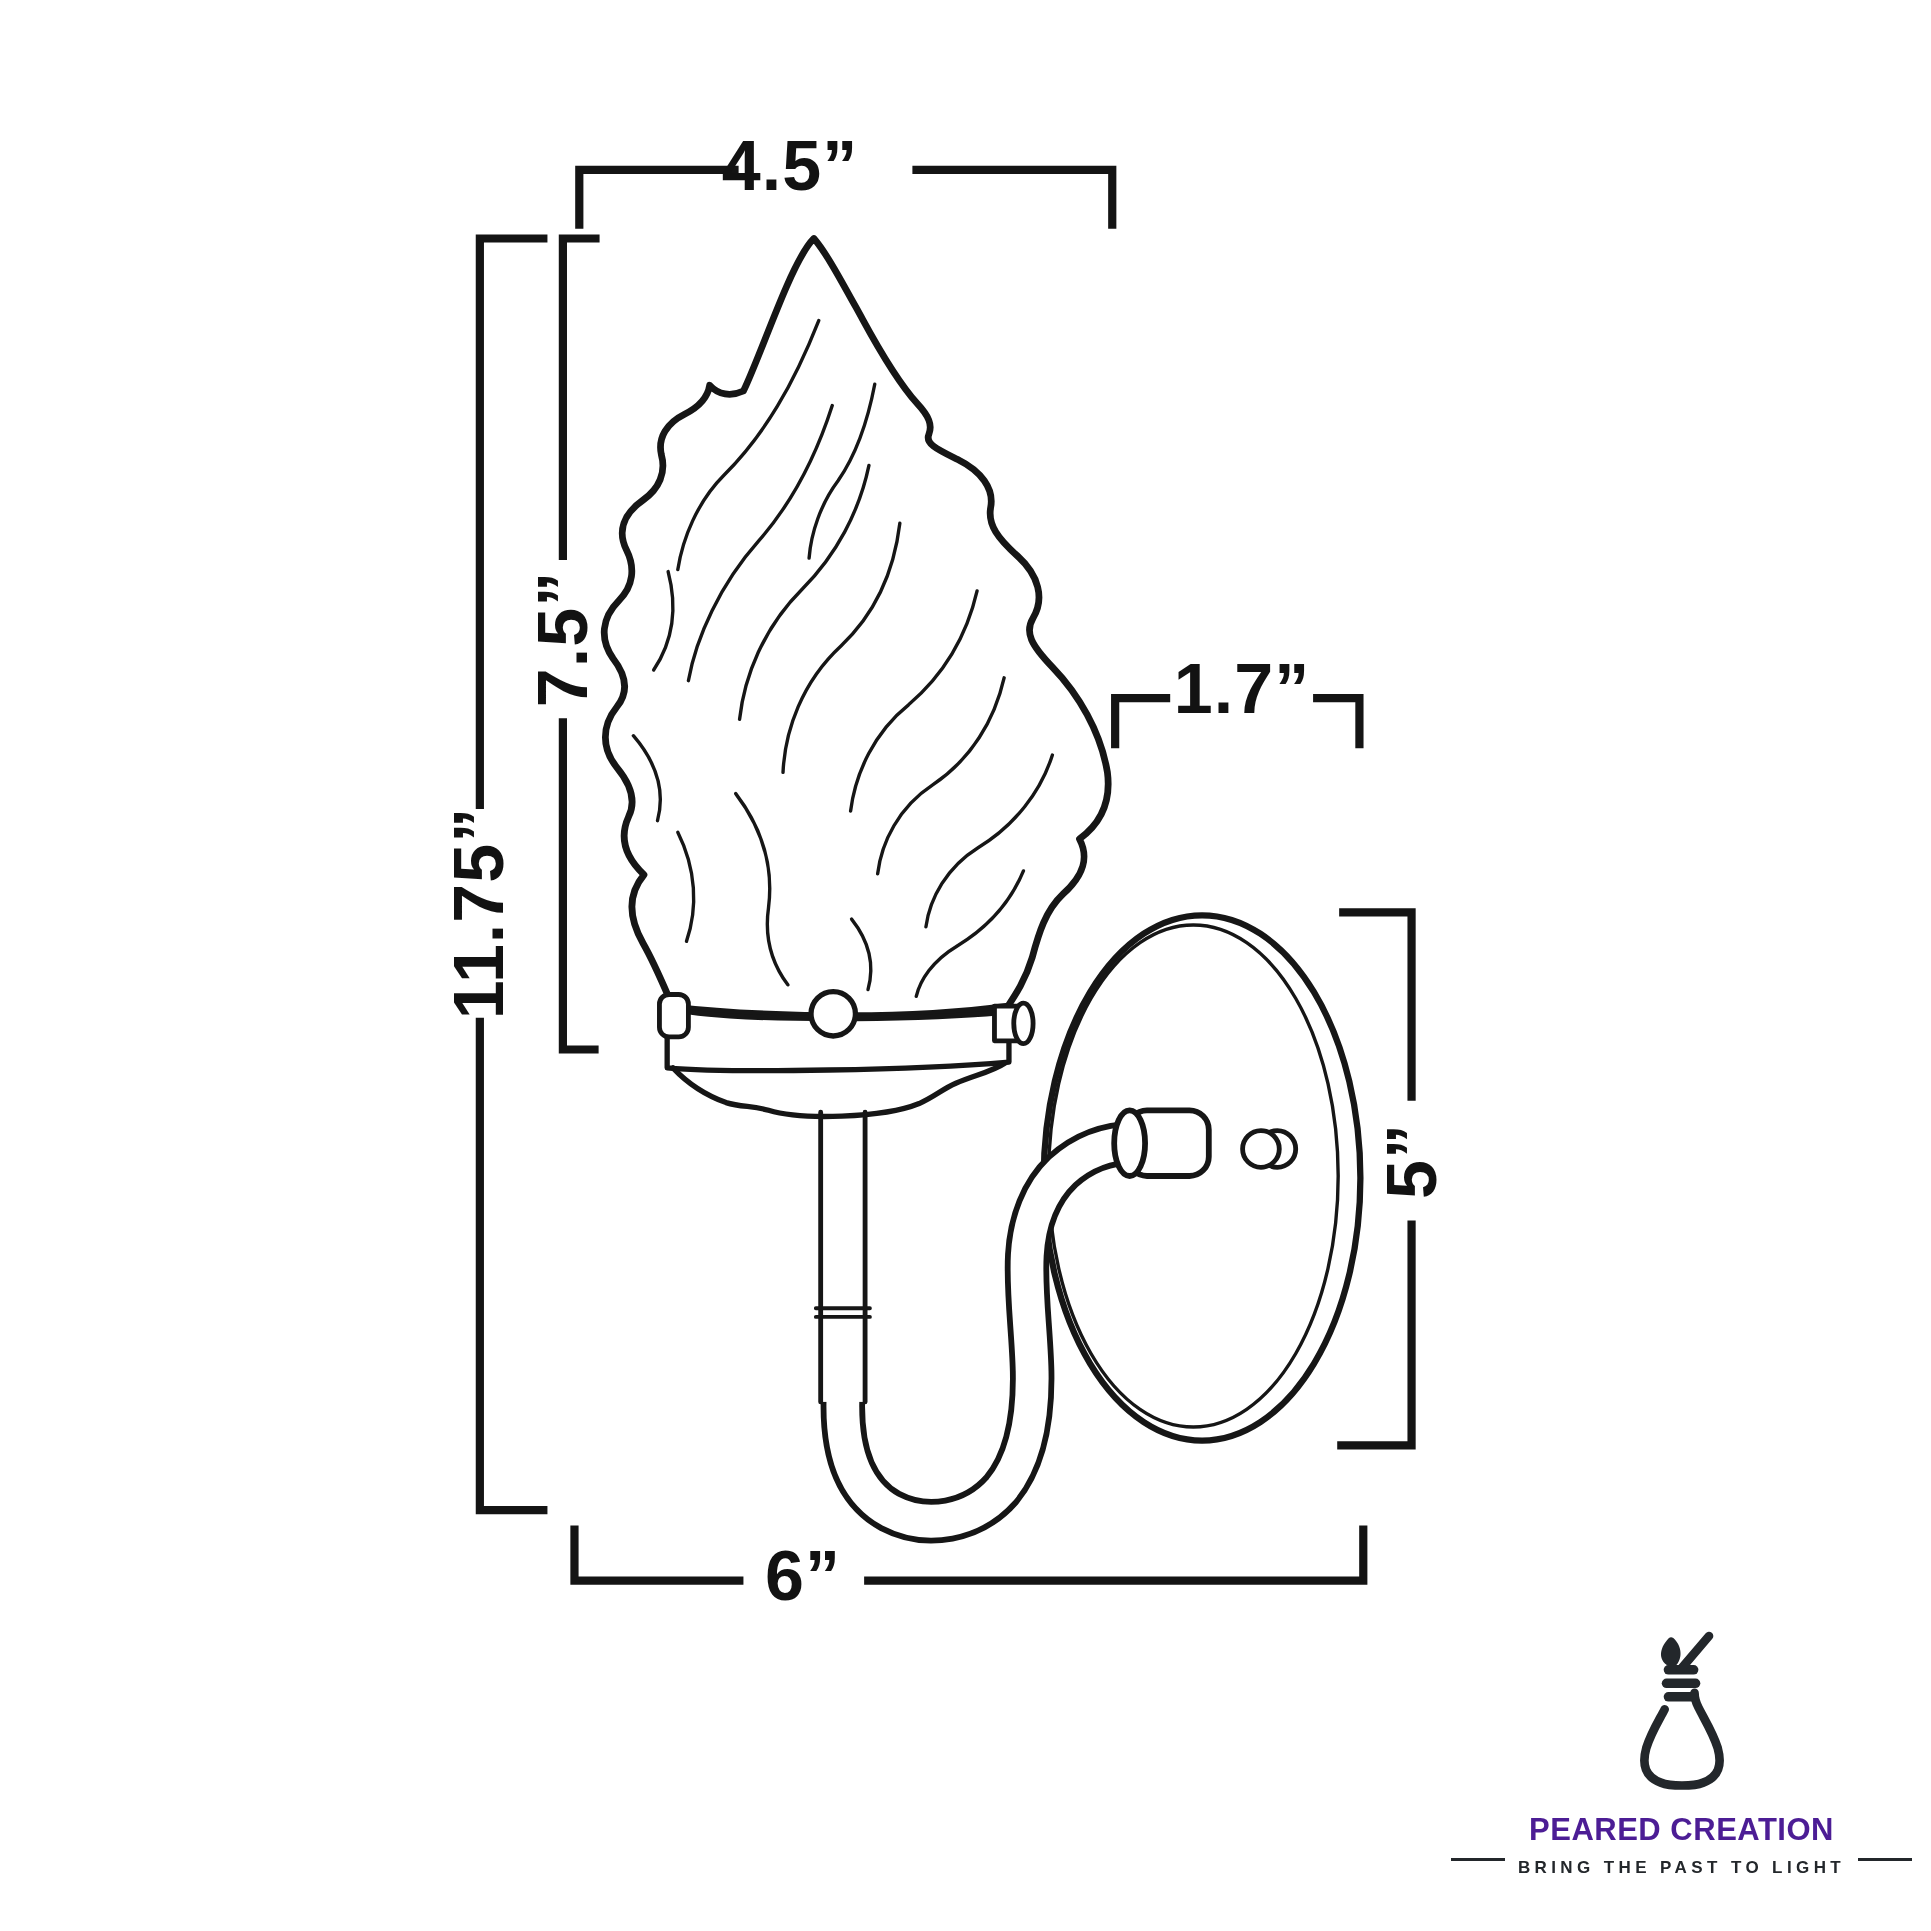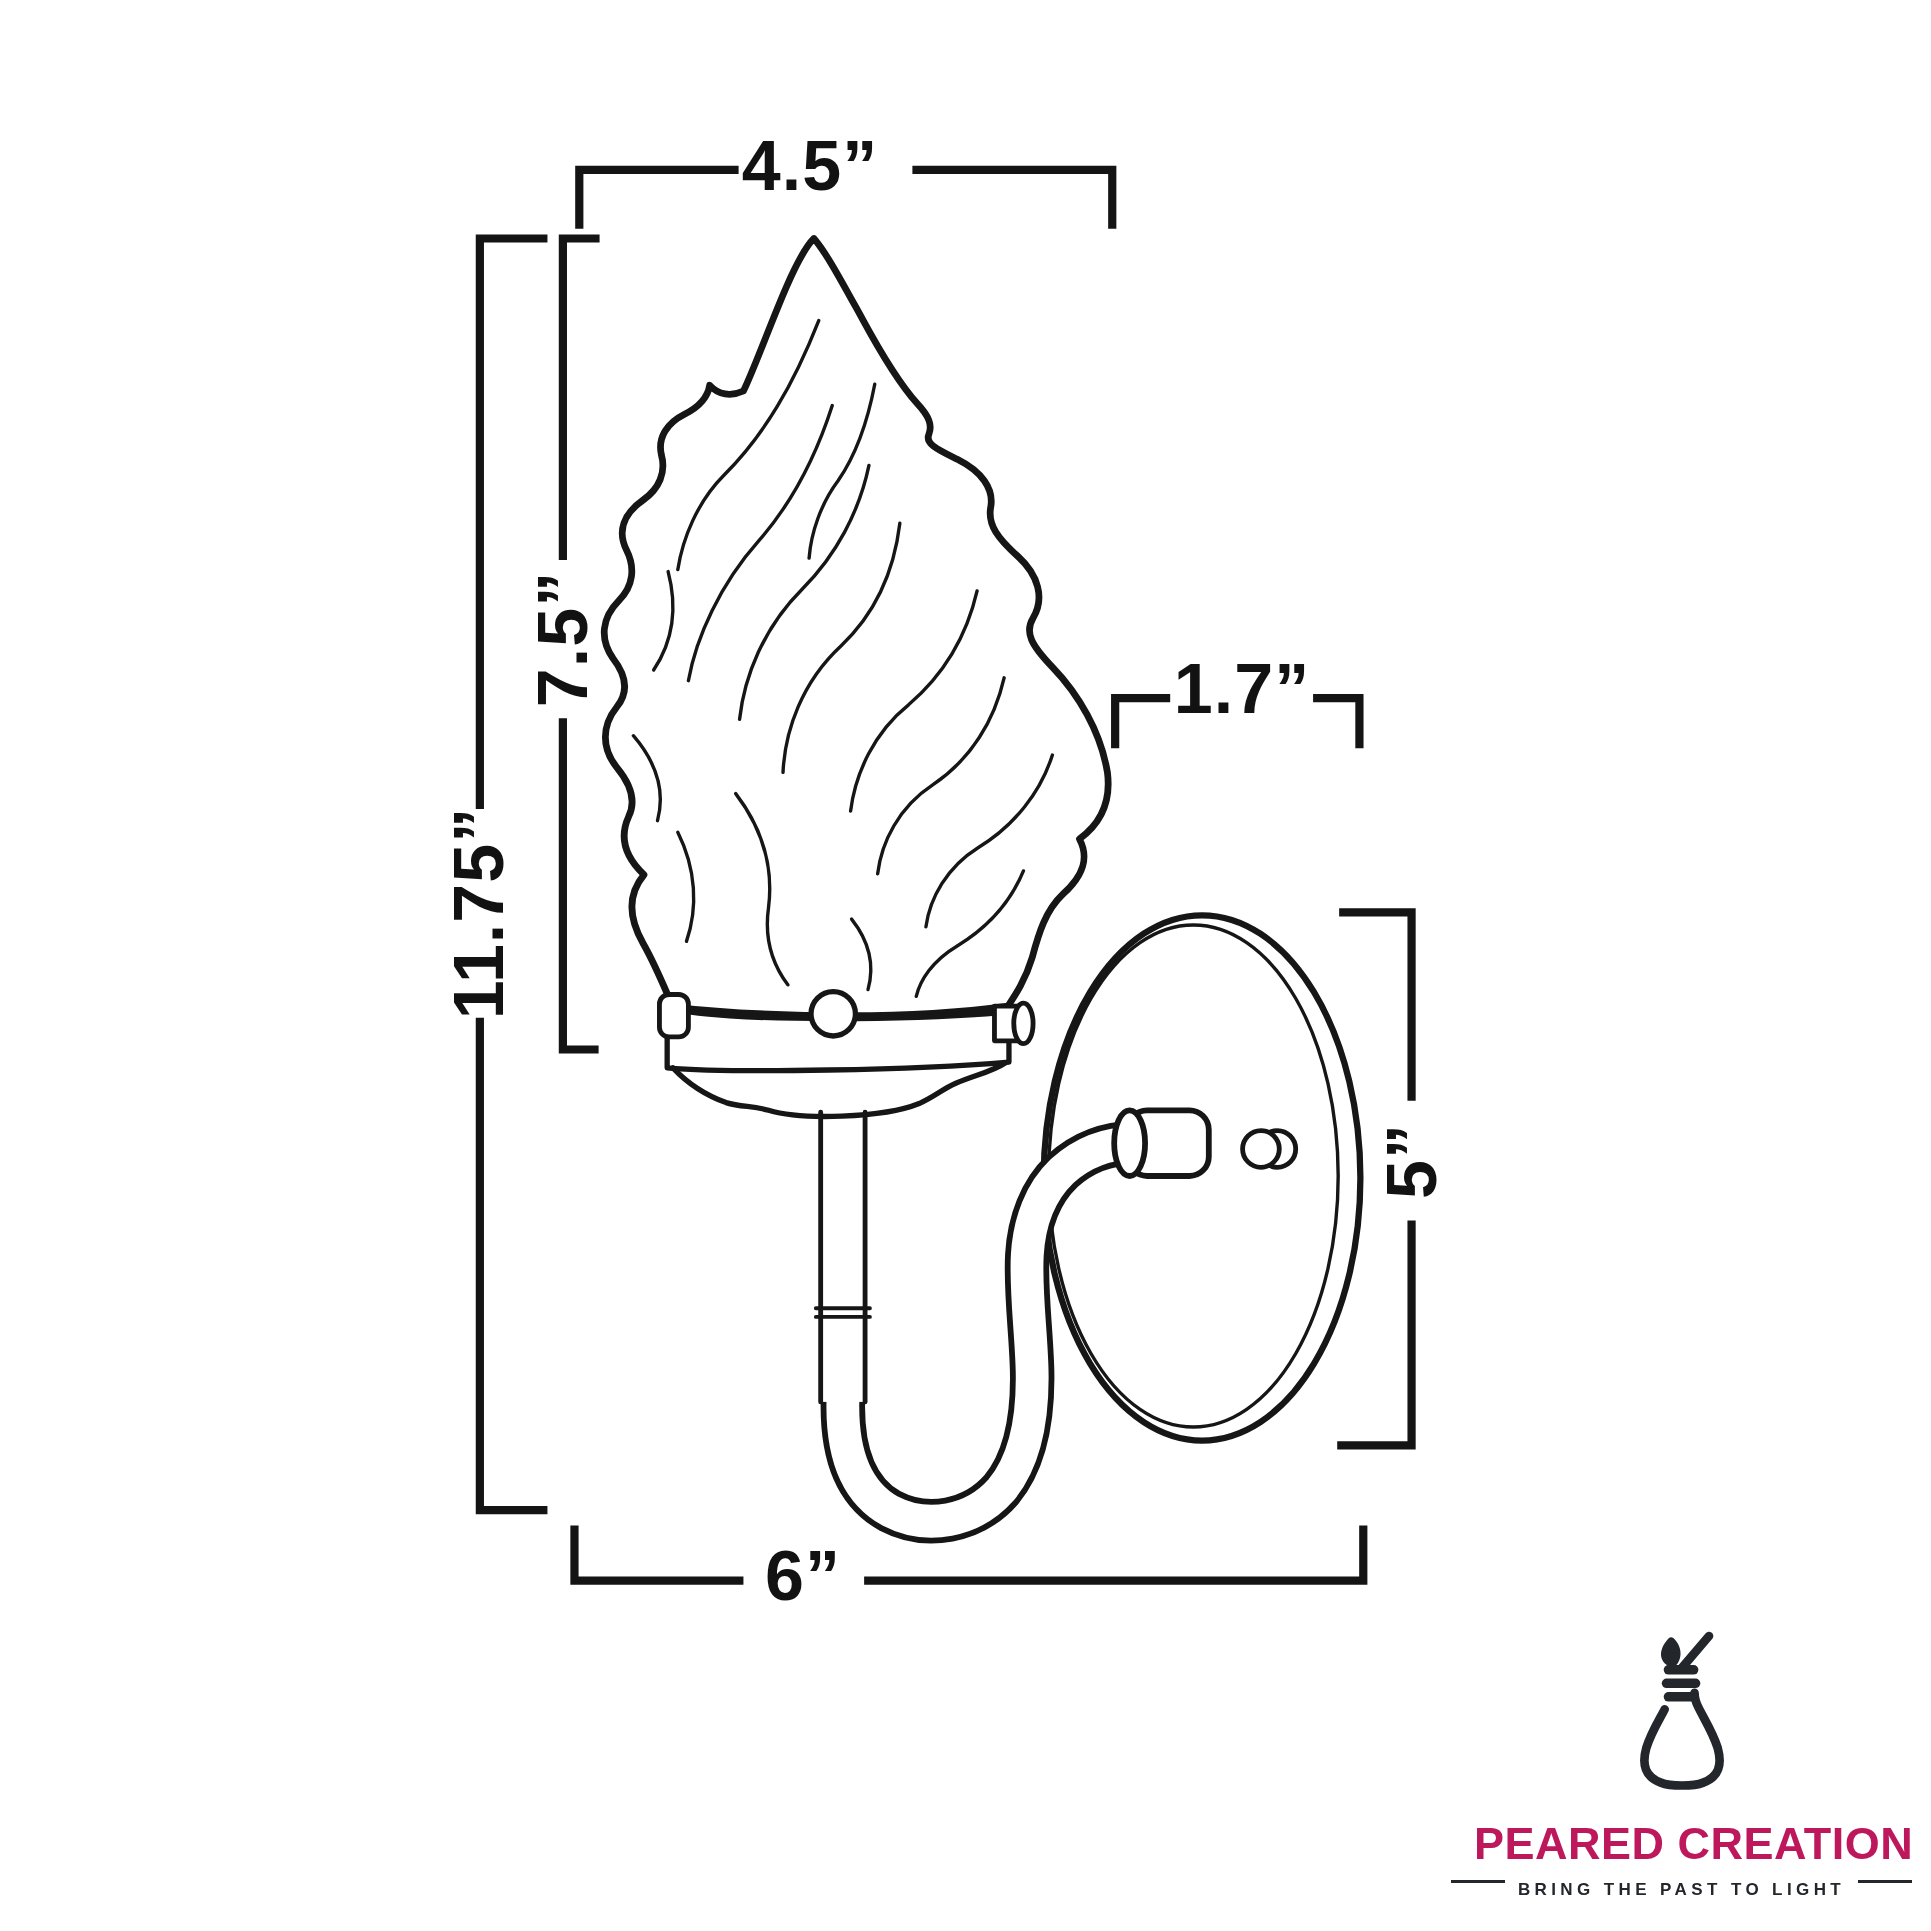--- a/index.html
+++ b/index.html
@@ -27,26 +27,26 @@
   #logo{
     position:absolute;
     left:1474px;
     top:1630px;
     width:415px;
     text-align:center;
     color:#23272b;
   }
   #logo .icon-wrap{height:176px;display:flex;justify-content:center;align-items:flex-start;}
   #logo .brand{
-    font-size:45px;
+    font-size:31px;
     font-weight:700;
     letter-spacing:0.5px;
     white-space:nowrap;
-    color:#be185d;
-    margin-top:12px;
+    color:#4c1d95;
+    margin-top:6px;
   }
   #logo .tagline-row{
     display:flex;align-items:flex-start;justify-content:center;
     gap:12.6px;margin-top:9.7px;
   }
   #logo .rule{flex:0 0 54px;height:3.4px;background:#23272b;}
   #logo .tagline{
     font-size:17px;font-weight:600;letter-spacing:4.4px;
     white-space:nowrap;color:#23272b;
   }
@@ -161,21 +161,21 @@
           <path d="M 1462 1264 L 1462 1497 L 1385 1497"></path>
         </g>
         <g>
           <path d="M 595 1580 L 595 1637 L 770 1637"></path>
           <path d="M 895 1637 L 1412 1637 L 1412 1580"></path>
         </g>
       </g>
     </g>
   </svg>
 
-  <div class="dim-label" style="left:810px;top:166px;">4.5”</div>
+  <div class="dim-label" style="left:790px;top:166px;">4.5”</div>
 
   <div class="dim-label vertical" style="left:563px;top:639px;">7.5”</div>
 
   <div class="dim-label vertical" style="left:479px;top:913px;">11.75”</div>
 
   <div class="dim-label" style="left:1242px;top:689px;">1.7”</div>
 
   <div class="dim-label vertical" style="left:1412px;top:1161px;">5”</div>
 
   <div class="dim-label" style="left:803px;top:1576px;">6”</div>

